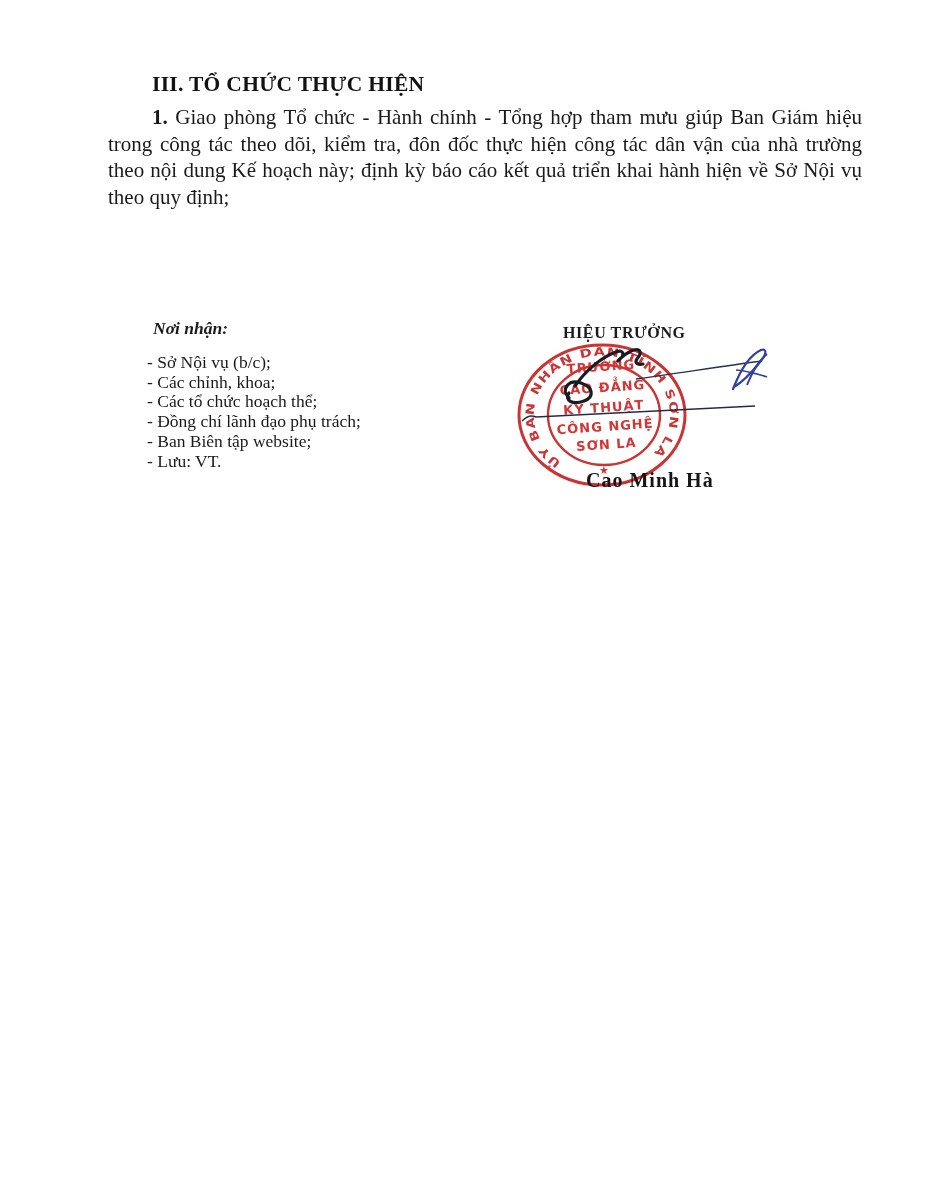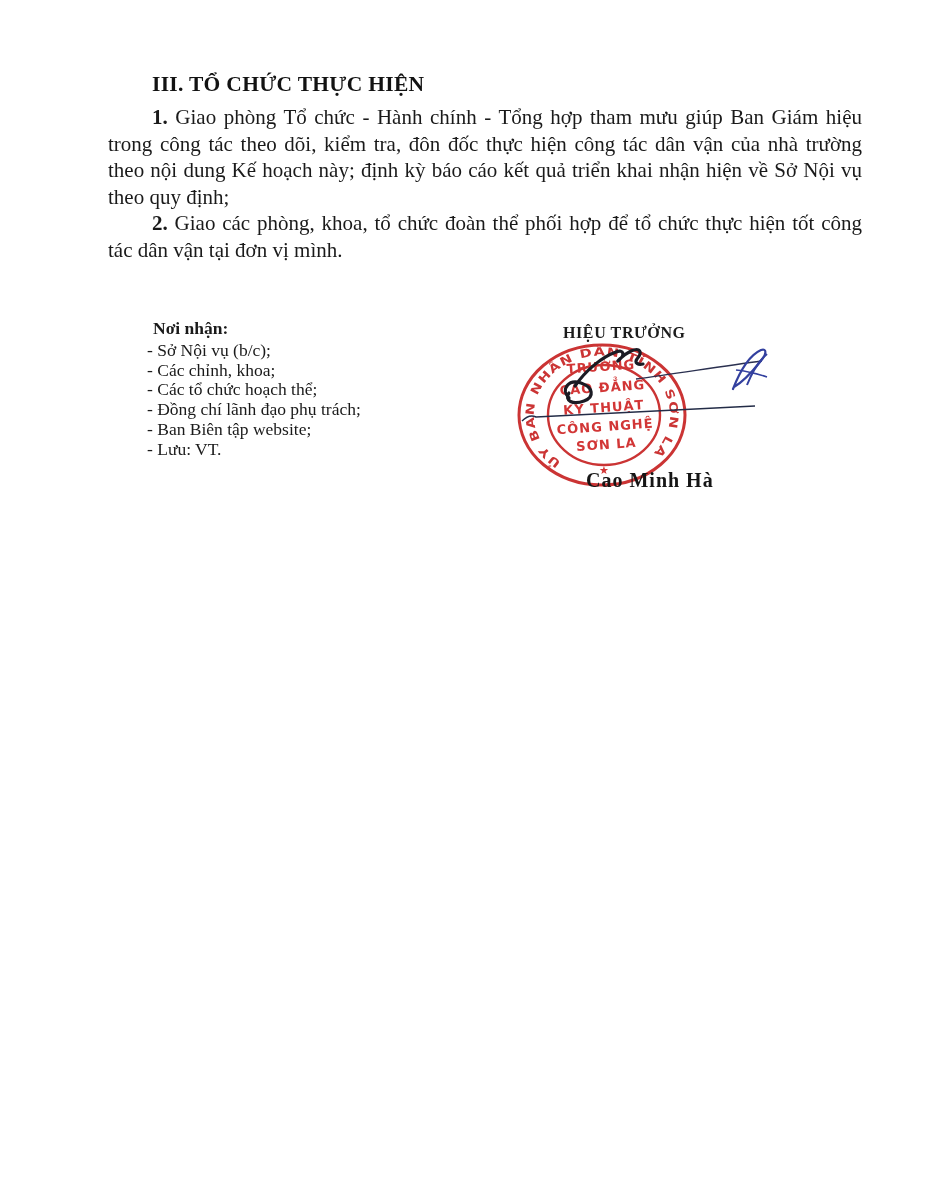--- a/index.html
+++ b/index.html
@@ -14,21 +14,21 @@
   }
   .para {
     margin:0; font-size:21px; line-height:26.6px; text-align:justify;
     text-indent:44px; color:#1a1a1a;
   }
   .para .lead { font-weight:bold; }
   .recipients {
     position:absolute; left:147px; top:319px; font-size:17.5px;
     line-height:19.8px; color:#1a1a1a;
   }
-  .recip-label { font-weight:bold; margin-left:6px; margin-bottom:2px; }
+  .recip-label { font-weight:bold; font-style:italic; margin-left:6px; margin-bottom:14px; }
   .sig-title {
     position:absolute; left:563px; top:324px; font-size:16px; font-weight:bold;
     letter-spacing:0.6px; color:#1c1c1c; white-space:nowrap;
   }
   .sig-name {
     position:absolute; left:586px; top:469px; font-size:20px; font-weight:bold;
     letter-spacing:1px; color:#161616; white-space:nowrap;
   }
   .stamp-svg { position:absolute; left:470px; top:338px; width:360px; height:170px; }
   .ring-text {
@@ -42,23 +42,22 @@
   .star-glyph { font-size:11px; fill:#d23636; text-anchor:middle; }
 </style>
 </head>
 <body>
 
 <div class="page">
 
   <div class="doc-body">
     <h1 class="heading">III. TỔ CHỨC THỰC HIỆN</h1>
 
-    <p class="para"><span class="lead">1.</span><span> Giao phòng Tổ chức - Hành chính - Tổng hợp tham mưu giúp Ban Giám hiệu trong công tác theo dõi, kiểm tra, đôn đốc thực hiện công tác dân vận của nhà trường theo nội dung Kế hoạch này; định kỳ báo cáo kết quả triển khai nhận hiện về Sở Nội vụ theo quy định;</span></p>
+    <p class="para"><span class="lead">1.</span><span> Giao phòng Tổ chức - Hành chính - Tổng hợp tham mưu giúp Ban Giám hiệu trong công tác theo dõi, kiểm tra, đôn đốc thực hiện công tác dân vận của nhà trường theo nội dung Kế hoạch này; định kỳ báo cáo kết quả triển khai hành hiện về Sở Nội vụ theo quy định;</span></p>
 
-    <p class="para"><span class="lead">2.</span><span> Giao các phòng, khoa, tổ chức đoàn thể phối hợp để tổ chức thực hiện tốt công tác dân vận tại đơn vị mình.</span></p>
 
   </div>
 
   <div class="recipients">
     <div class="recip-label">Nơi nhận:</div>
     <div class="recip-item">- Sở Nội vụ (b/c);</div>
     <div class="recip-item">- Các chỉnh, khoa;</div>
     <div class="recip-item">- Các tổ chức hoạch thể;</div>
     <div class="recip-item">- Đồng chí lãnh đạo phụ trách;</div>
     <div class="recip-item">- Ban Biên tập website;</div>

